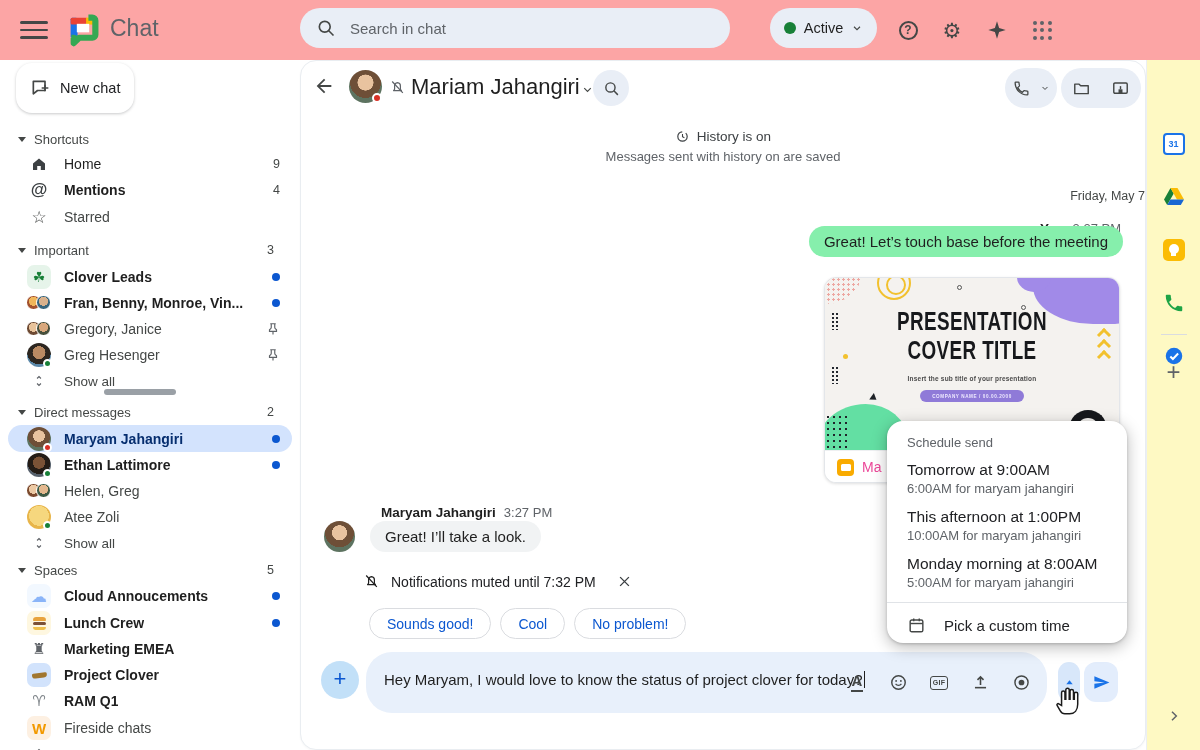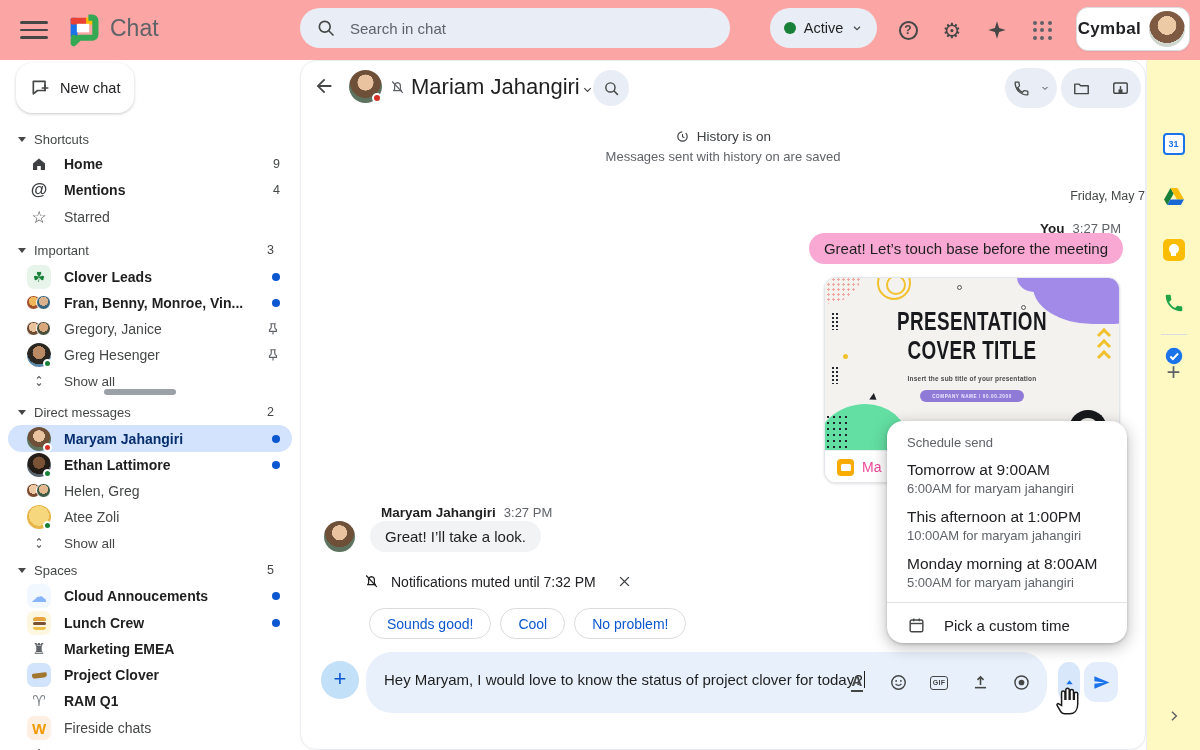--- a/index.html
+++ b/index.html
@@ -71,21 +71,21 @@
   .hpill.call { left:704px; width:52px; }
   .hpill.tools { left:760px; width:80px; gap:20px; }
 
   .histbanner { position:absolute; left:0; top:68px; width:100%; text-align:center; }
   .histline { display:flex; align-items:center; justify-content:center; gap:7px; font-size:13.5px; font-weight:500; color:#3c4043; }
   .histsub { margin-top:5px; font-size:13px; color:#5f6368; }
   .datediv { position:absolute; left:0; top:128px; width:100%; text-align:right; font-size:12.5px; font-weight:500; color:#444746; }
 
   .yourow { position:absolute; right:24px; top:160px; font-size:13px; color:#5f6368; }
   .yourow b { color:#1f1f1f; font-weight:700; font-size:13.5px; margin-right:8px; }
-  .bub-out { position:absolute; right:22px; top:172px; background:#f9a8d4; border-radius:18px; padding:7px 15px; font-size:15px; color:#1f1f1f; white-space:nowrap; }
+  .bub-out { position:absolute; right:22px; top:165px; background:#86efac; border-radius:18px; padding:7px 15px; font-size:15px; color:#1f1f1f; white-space:nowrap; }
 
   
   .slidecard { position:absolute; right:25px; top:216px; width:296px; height:206px; background:#fff; border:1px solid #e3e6ea; border-radius:12px; overflow:hidden; box-shadow:0 1px 3px rgba(0,0,0,.12); cursor:pointer; }
   .slide { position:relative; width:100%; height:172px; background:#f4f2ef; overflow:hidden; }
   .blob-purple { position:absolute; right:-14px; top:-16px; width:100px; height:62px; background:#a18ae8; border-radius:0 0 18px 60%; }
   .blob-purple::after { content:""; position:absolute; left:-16px; top:0; width:34px; height:30px; background:#a18ae8; border-radius:0 0 50% 50%; }
   .blob-green { position:absolute; left:-10px; bottom:-12px; width:92px; height:58px; background:#63dfa3; border-radius:55% 45% 0 0 / 80% 60% 0 0; }
   .gdots { position:absolute; left:4px; bottom:4px; width:30px; height:44px; background-image:radial-gradient(#20242a 1px, transparent 1.3px); background-size:6px 6px; }
   .rdots { position:absolute; left:-4px; top:-6px; width:40px; height:32px; background-image:radial-gradient(#eda6a0 1.1px, transparent 1.35px); background-size:5px 5px; border-radius:0 0 90% 0; }
   .yring { position:absolute; left:52px; top:-12px; width:34px; height:34px; border:2px solid #f2c12e; border-radius:50%; }
@@ -212,24 +212,20 @@
           <i></i>
           <i></i>
           <i></i>
           <i></i>
           <i></i>
           <i></i>
           <i></i>
         </span>
     </div>
 
-    <div class="orgpill">
-      <span class="orglabel">Cymbal</span>
-      <span class="avatar"></span>
-    </div>
   </div>
 
   <div class="sidebar">
     <div class="newchat">
       <svg width="20" height="20" viewBox="0 0 24 24">
           <path d="M4 4h14v11H9l-5 4z" fill="none" stroke="#444746" stroke-width="2" stroke-linejoin="round"></path>
           <path d="M18 8v8M14 12h8" stroke="#444746" stroke-width="2"></path>
         </svg>
       <span class="txt">New chat</span>
     </div>
@@ -237,21 +233,21 @@
     <div class="shead" style="top:66px">
       <span class="caret"></span>
       <span>Shortcuts</span>
     </div>
     <div class="srow" style="top:91px">
       <span class="iconbox">
           <svg width="18" height="18" viewBox="0 0 24 24">
             <path d="M4 11.2 12 4.8l8 6.4V20h-5.6v-5.2h-4.8V20H4z" fill="#3c4043"></path>
           </svg>
         </span>
-      <span class="lbl" style="font-weight:700;color:#1f1f1f">Home</span>
+      <span class="lbl" style="font-weight:400;color:#1f1f1f">Home</span>
       <span class="right">
           <span class="cnt">9</span>
         </span>
     </div>
     <div class="srow" style="top:117px">
       <span class="iconbox" style="font-size:17px;font-weight:700;color:#3c4043">@</span>
       <span class="lbl" style="font-weight:700;color:#1f1f1f">Mentions</span>
       <span class="right">
           <span class="cnt">4</span>
         </span>

